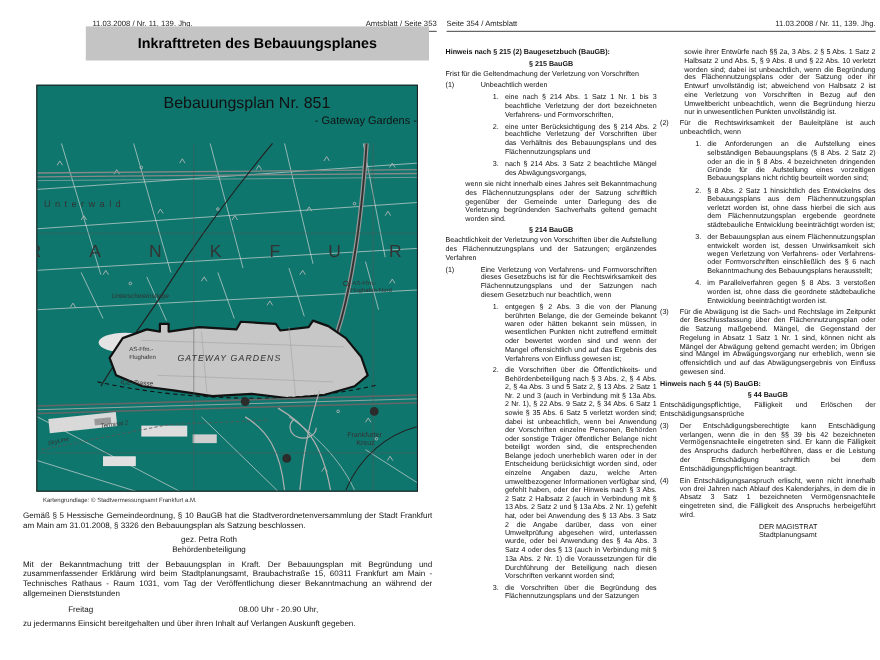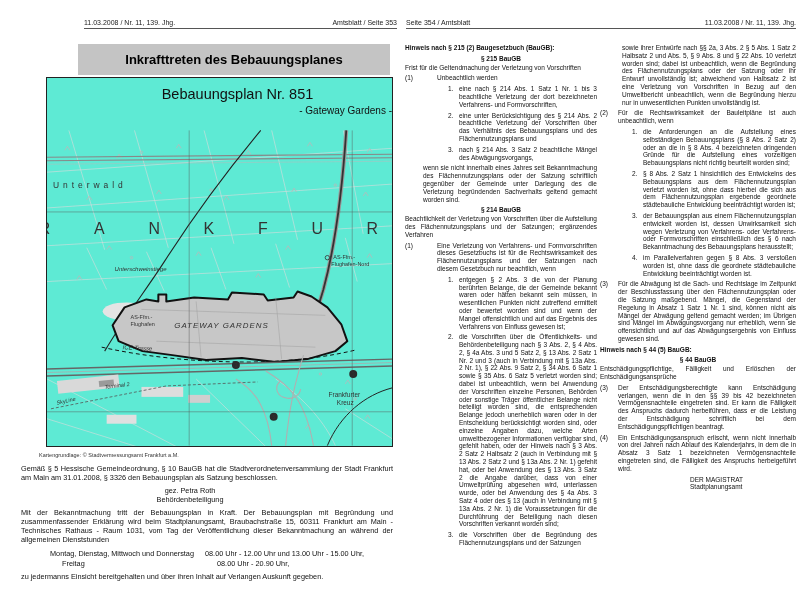--- a/index.html
+++ b/index.html
@@ -8,24 +8,24 @@
     font-family:"Liberation Sans","DejaVu Sans",sans-serif;color:#111;
     -webkit-font-smoothing:antialiased;overflow:hidden;
   }
   .abs{position:absolute;}
   
   .pg-header{display:flex;justify-content:space-between;align-items:flex-end;
     font-size:7px;color:#222;border-bottom:1px solid #555;padding-bottom:2px;}
   #hdr-left{left:84px;top:19px;width:313px;}
   #hdr-right{left:406px;top:19px;width:390px;}
   
-  #title-banner{left:78px;top:44px;width:312px;height:31px;background:#c4c4c4;
+  #title-banner{left:78px;top:24px;width:312px;height:31px;background:#c4c4c4;
     font-weight:bold;font-size:13px;text-align:center;line-height:31px;color:#000;}
-  #map-frame{left:46px;top:77px;width:347px;height:370px;border:1px solid #222;
-    background:#5eead4;box-sizing:border-box;padding-left:36px;}
+  #map-frame{left:33px;top:77px;width:347px;height:370px;border:1px solid #222;
+    background:#0f766e;box-sizing:border-box;padding-left:36px;}
   .map-title{text-align:center;margin-top:8px;font-size:14.5px;color:#111;}
   .map-sub{text-align:right;font-size:10px;margin-top:3px;color:#111;}
   #map-svg{position:absolute;left:0;top:52px;}
   #map-caption{left:39px;top:452px;font-size:5.5px;color:#333;}
   #left-body{left:21px;top:464px;width:372px;font-size:7.3px;line-height:1.24;
     color:#111;}
   #left-body .blk{margin-bottom:4px;text-align:justify;}
   .sig-block{text-align:center;padding-right:34px;margin-bottom:4px;line-height:1.25;}
   .sched{margin-left:29px;display:flex;margin-bottom:1px;text-align:left;}
   .sched .days{width:155px;flex:0 0 155px;}
@@ -214,24 +214,20 @@
 
 <div class="abs" id="map-caption">Kartengrundlage: © Stadtvermessungsamt Frankfurt a.M.</div>
 
 <div class="abs" id="left-body">
   <div class="blk">Gemäß § 5 Hessische Gemeindeordnung, § 10 BauGB hat die Stadtverordnetenversammlung der Stadt Frankfurt am Main am 31.01.2008, § 3326 den Bebauungsplan als Satzung beschlossen.</div>
   <div class="sig-block">
     <div>gez. Petra Roth</div>
     <div>Behördenbeteiligung</div>
   </div>
   <div class="blk">Mit der Bekanntmachung tritt der Bebauungsplan in Kraft. Der Bebauungsplan mit Begründung und zusammenfassender Erklärung wird beim Stadtplanungsamt, Braubachstraße 15, 60311 Frankfurt am Main - Technisches Rathaus - Raum 1031, vom Tag der Veröffentlichung dieser Bekanntmachung an während der allgemeinen Dienststunden</div>
-  <div class="sched">
-    <span class="days">Montag, Dienstag, Mittwoch und Donnerstag</span>
-    <span class="hours">08.00 Uhr - 12.00 Uhr und 13.00 Uhr - 15.00 Uhr,</span>
-  </div>
   <div class="sched" style="margin-bottom:4px;padding-left:12px;">
     <span class="days">Freitag</span>
     <span class="hours">08.00 Uhr - 20.90 Uhr,</span>
   </div>
   <div class="blk">zu jedermanns Einsicht bereitgehalten und über ihren Inhalt auf Verlangen Auskunft gegeben.</div>
 </div>
 
 <div class="abs pg-header" id="hdr-right">
   <span>Seite 354 / Amtsblatt</span>
   <span>11.03.2008 / Nr. 11, 139. Jhg.</span>

